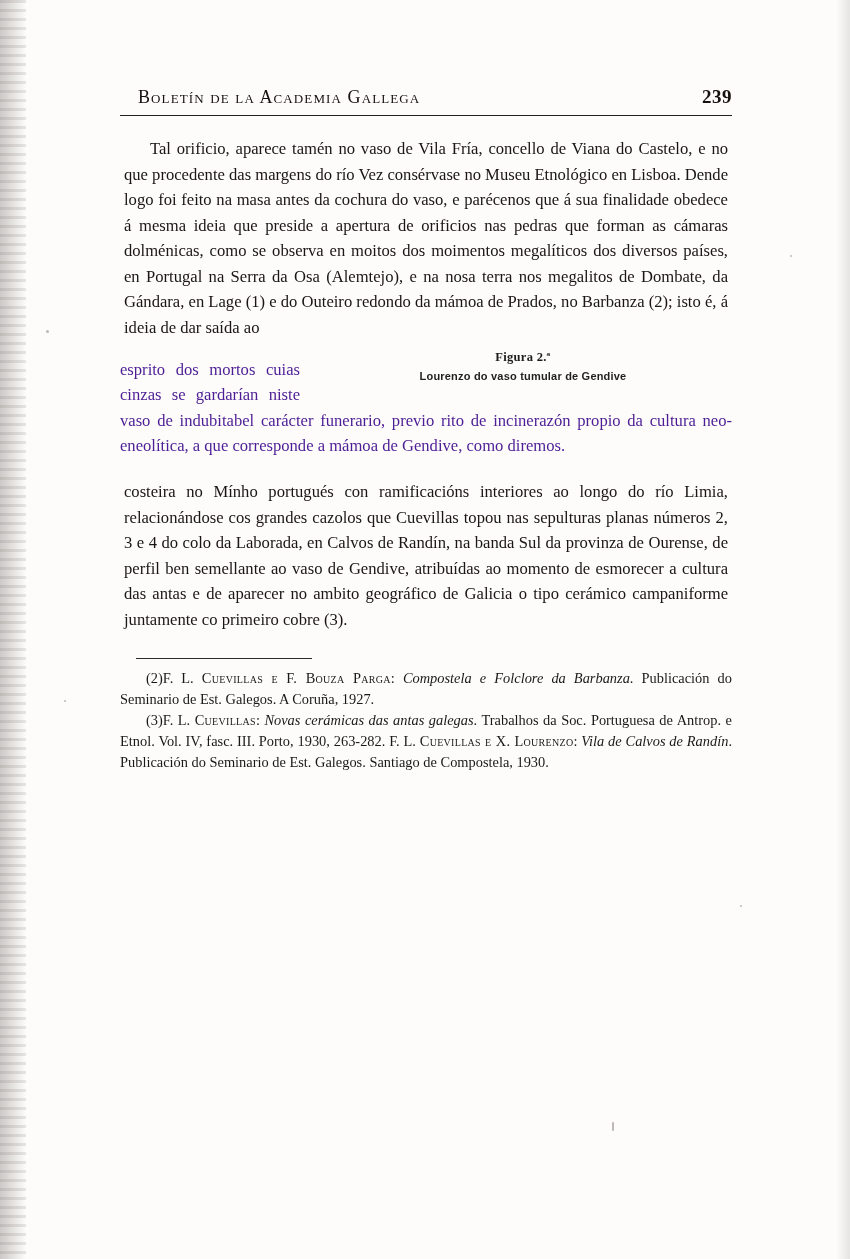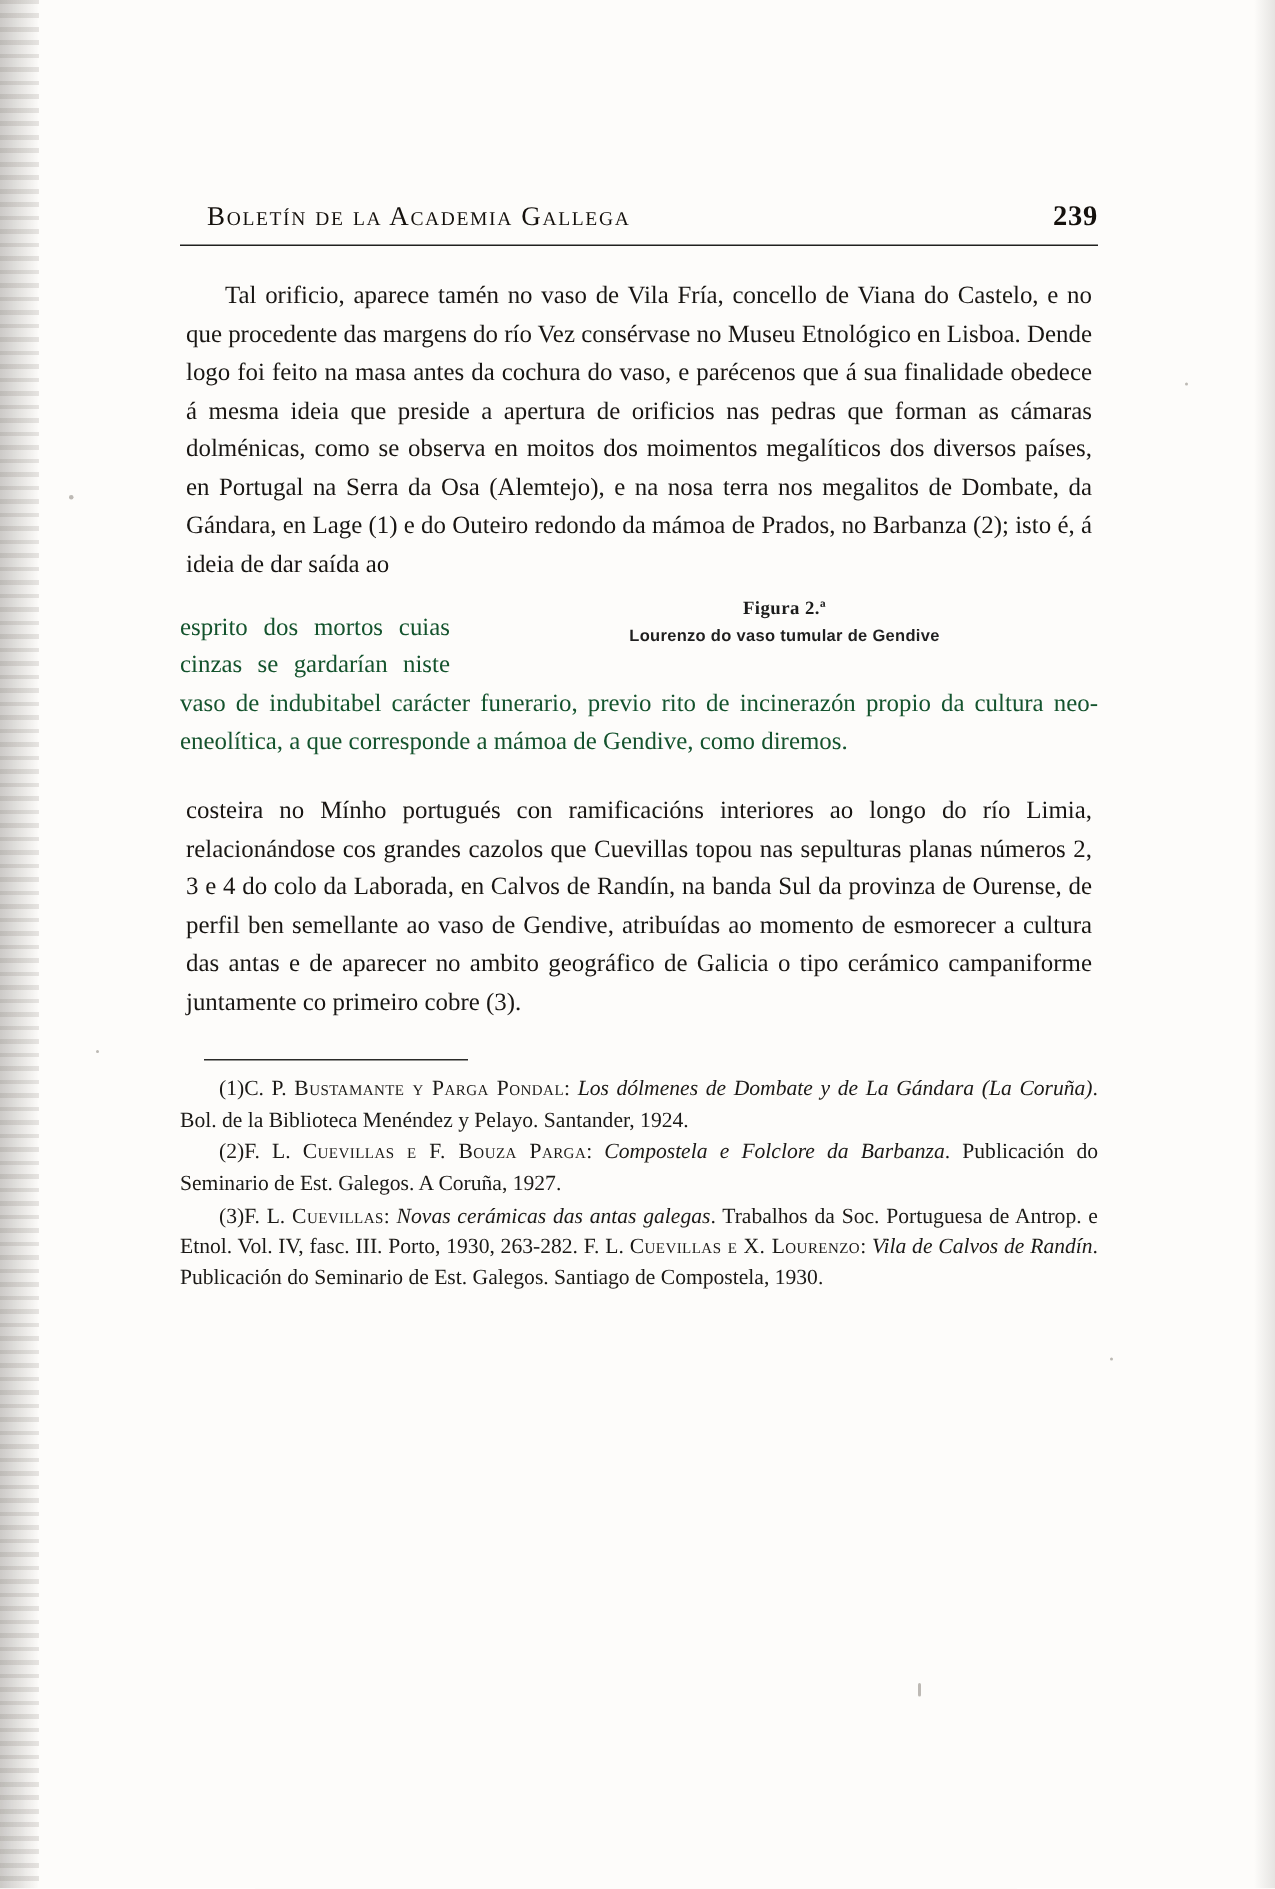--- a/index.html
+++ b/index.html
@@ -53,25 +53,24 @@
   .content {
     position: absolute;
     left: 120px;
     top: 86px;
     width: 612px;
   }
 
   
   .running-head {
     display: flex;
-    align-items: flex-start;
+    align-items: center;
     justify-content: space-between;
     font-variant: small-caps;
     letter-spacing: .4px;
-    margin-top: 48px;
   }
   .rh-title {
     font-size: 18px;
     font-variant: small-caps;
     letter-spacing: 1.1px;
     color: #15110d;
     padding-left: 18px;
   }
   .rh-page {
     font-size: 19px;
@@ -124,21 +123,21 @@
     font-size: 11px;
     font-weight: bold;
     letter-spacing: .2px;
     color: #1f1f1f;
     margin-top: 5px;
   }
   .narrow-col {
     font-size: 16.6px;
     line-height: 25.5px;
     text-align: justify;
-    color: #14532d;
+    color: #4c1d95;
   }
 
   .clear { clear: both; }
 
   
   .fn-rule {
     width: 176px;
     border: none;
     border-top: 1.2px solid #2a2a28;
     margin: 26px 0 9px 16px;
@@ -196,23 +195,20 @@
 
     <div class="clear"></div>
 
     <div class="body-text" style="margin-top:2px;">
       <p>costeira no Mínho portugués con ramificacións interiores ao longo do río Limia, relacionándose cos grandes cazolos que Cuevillas topou nas sepulturas planas números 2, 3 e 4 do colo da Laborada, en Calvos de Randín, na banda Sul da provinza de Ourense, de perfil ben semellante ao vaso de Gendive, atribuídas ao momento de esmorecer a cultura das antas e de aparecer no ambito geográfico de Galicia o tipo cerámico campaniforme juntamente co primeiro cobre (3).</p>
     </div>
 
     <hr class="fn-rule">
     <div class="footnotes">
 
-      <p>
-        <span>(1)</span><span>C. P. </span><span class="sc">Bustamante y Parga Pondal</span><span>: </span><span class="it">Los dólmenes de Dombate y de La Gándara (La Coruña)</span><span>. Bol. de la Biblioteca Menéndez y Pelayo. Santander, 1924.</span>
-      </p>
 
       <p>
         <span>(2)</span><span>F. L. </span><span class="sc">Cuevillas e F. Bouza Parga</span><span>: </span><span class="it">Compostela e Folclore da Barbanza</span><span>. Publicación do Seminario de Est. Galegos. A Coruña, 1927.</span>
       </p>
 
       <p>
         <span>(3)</span><span>F. L. </span><span class="sc">Cuevillas</span><span>: </span><span class="it">Novas cerámicas das antas galegas</span><span>. Trabalhos da Soc. Portuguesa de Antrop. e Etnol. Vol. IV, fasc. III. Porto, 1930, 263-282. F. L. </span><span class="sc">Cuevillas e X. Lourenzo</span><span>: </span><span class="it">Vila de Calvos de Randín</span><span>. Publicación do Seminario de Est. Galegos. Santiago de Compostela, 1930.</span>
       </p>
 
     </div>

